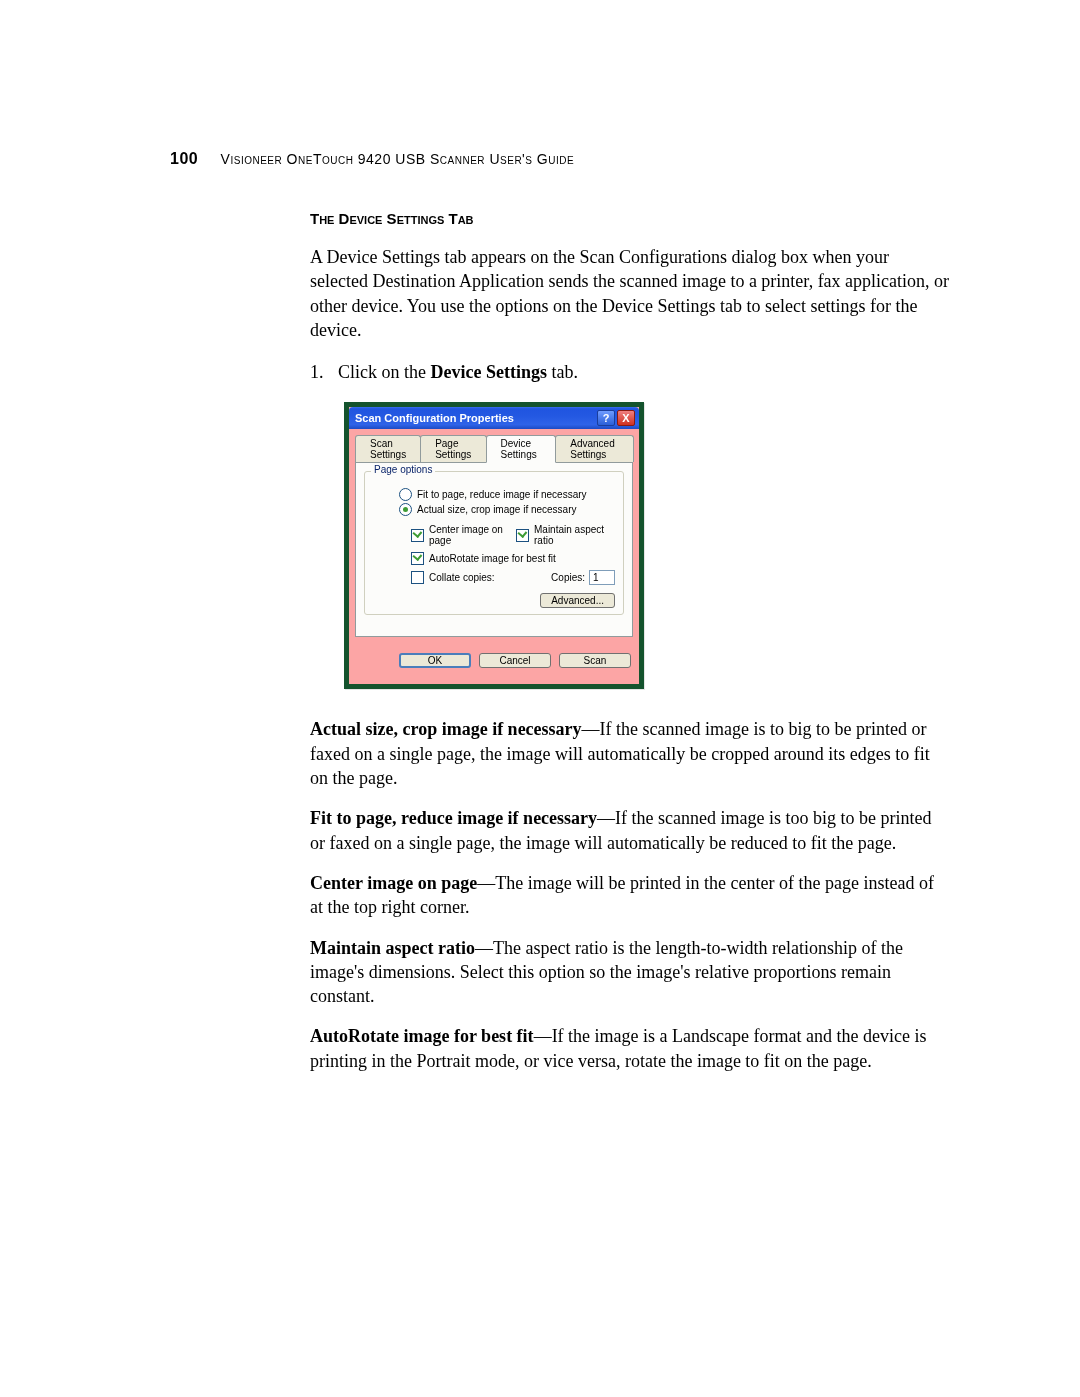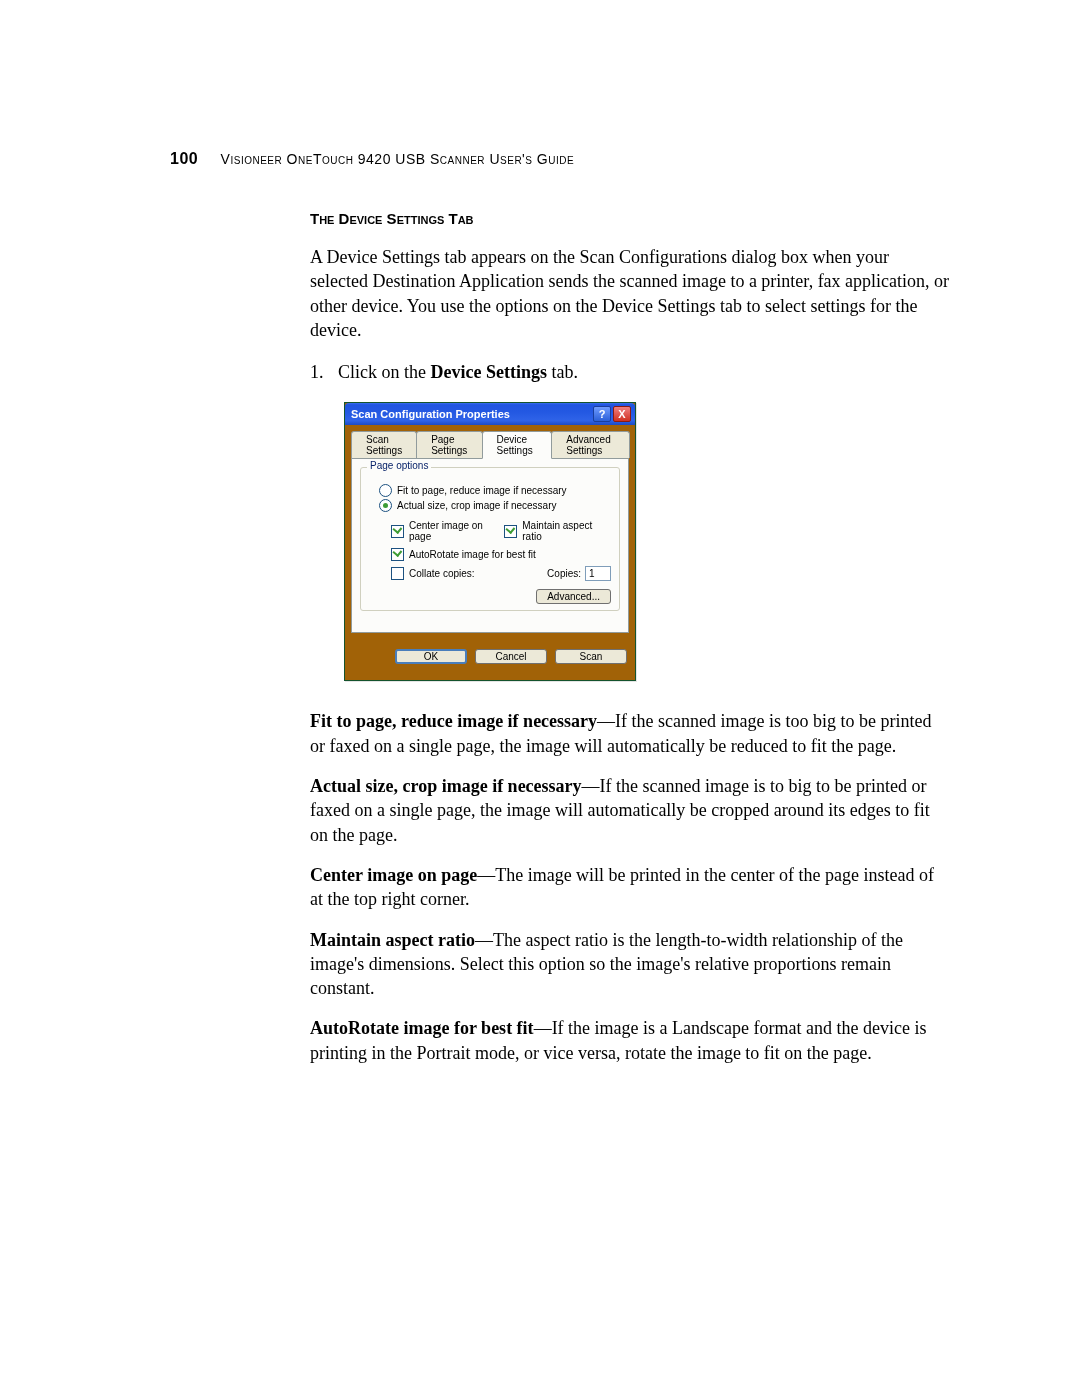--- a/index.html
+++ b/index.html
@@ -67,22 +67,22 @@
     line-height: 1.35;
     margin-bottom: 16px;
   }
   .def-para strong { font-weight: bold; }
 
   
   .dialog {
     width: 290px;
     font-family: Tahoma, Arial, sans-serif;
     font-size: 11px;
-    border: 1px solid #14532d;
-    background: #a16207;
+    border: 5px solid #14532d;
+    background: #fca5a5;
     box-shadow: 1px 1px 0 rgba(0,0,0,0.1);
   }
   .titlebar {
     background: linear-gradient(to bottom, #3a6ef0 0%, #2055e0 8%, #2358e2 40%, #2f63e8 80%, #1c4bc4 100%);
     color: #fff;
     display: flex;
     align-items: center;
     padding: 3px 4px 3px 6px;
     height: 22px;
     box-sizing: border-box;
@@ -143,21 +143,21 @@
   .tab-panel {
     border: 1px solid #919b9c;
     background: #fcfcfa;
     padding: 8px 8px 10px 8px;
     min-height: 155px;
   }
   .groupbox {
     position: relative;
     border: 1px solid #d0d0bf;
     border-radius: 3px;
-    padding: 14px 8px 8px 8px;
+    padding: 14px 8px 8px 24px;
   }
   .groupbox-title {
     position: absolute;
     top: -8px;
     left: 6px;
     background: #fcfcfa;
     padding: 0 3px;
     color: #0a246a;
     font-size: 10px;
   }
@@ -343,24 +343,24 @@
           <div class="dialog-buttons">
             <span class="btn default">OK</span>
             <span class="btn">Cancel</span>
             <span class="btn">Scan</span>
           </div>
         </div>
       </div>
     </div>
 
     <div class="def-para">
+      <strong>Actual size, crop image if necessary</strong><span>—If the scanned image is to big to be printed or faxed on a single page, the image will automatically be cropped around its edges to fit on the page.</span>
+    </div>
+    <div class="def-para">
       <strong>Fit to page, reduce image if necessary</strong><span>—If the scanned image is too big to be printed or faxed on a single page, the image will automatically be reduced to fit the page.</span>
-    </div>
-    <div class="def-para">
-      <strong>Actual size, crop image if necessary</strong><span>—If the scanned image is to big to be printed or faxed on a single page, the image will automatically be cropped around its edges to fit on the page.</span>
     </div>
     <div class="def-para">
       <strong>Center image on page</strong><span>—The image will be printed in the center of the page instead of at the top right corner.</span>
     </div>
     <div class="def-para">
       <strong>Maintain aspect ratio</strong><span>—The aspect ratio is the length-to-width relationship of the image's dimensions. Select this option so the image's relative proportions remain constant.</span>
     </div>
     <div class="def-para">
       <strong>AutoRotate image for best fit</strong><span>—If the image is a Landscape format and the device is printing in the Portrait mode, or vice versa, rotate the image to fit on the page.</span>
     </div>

